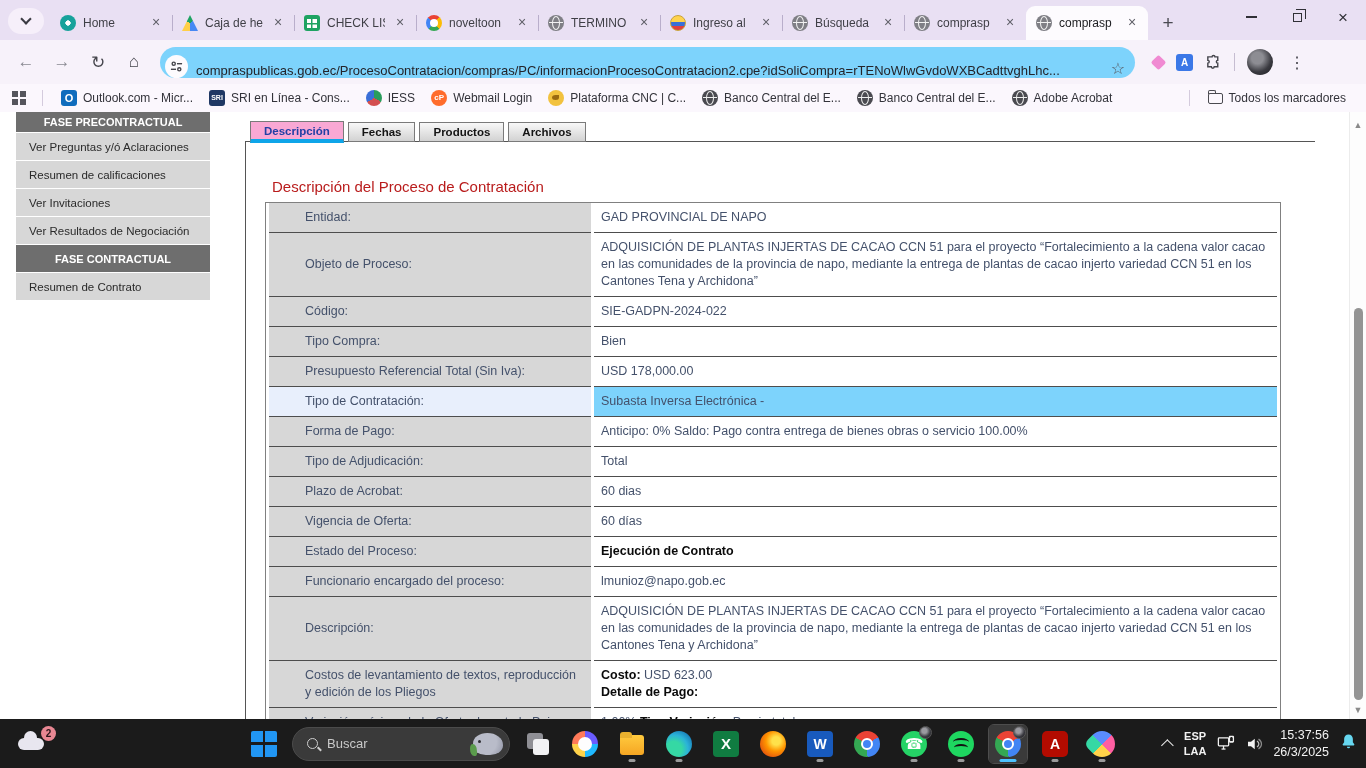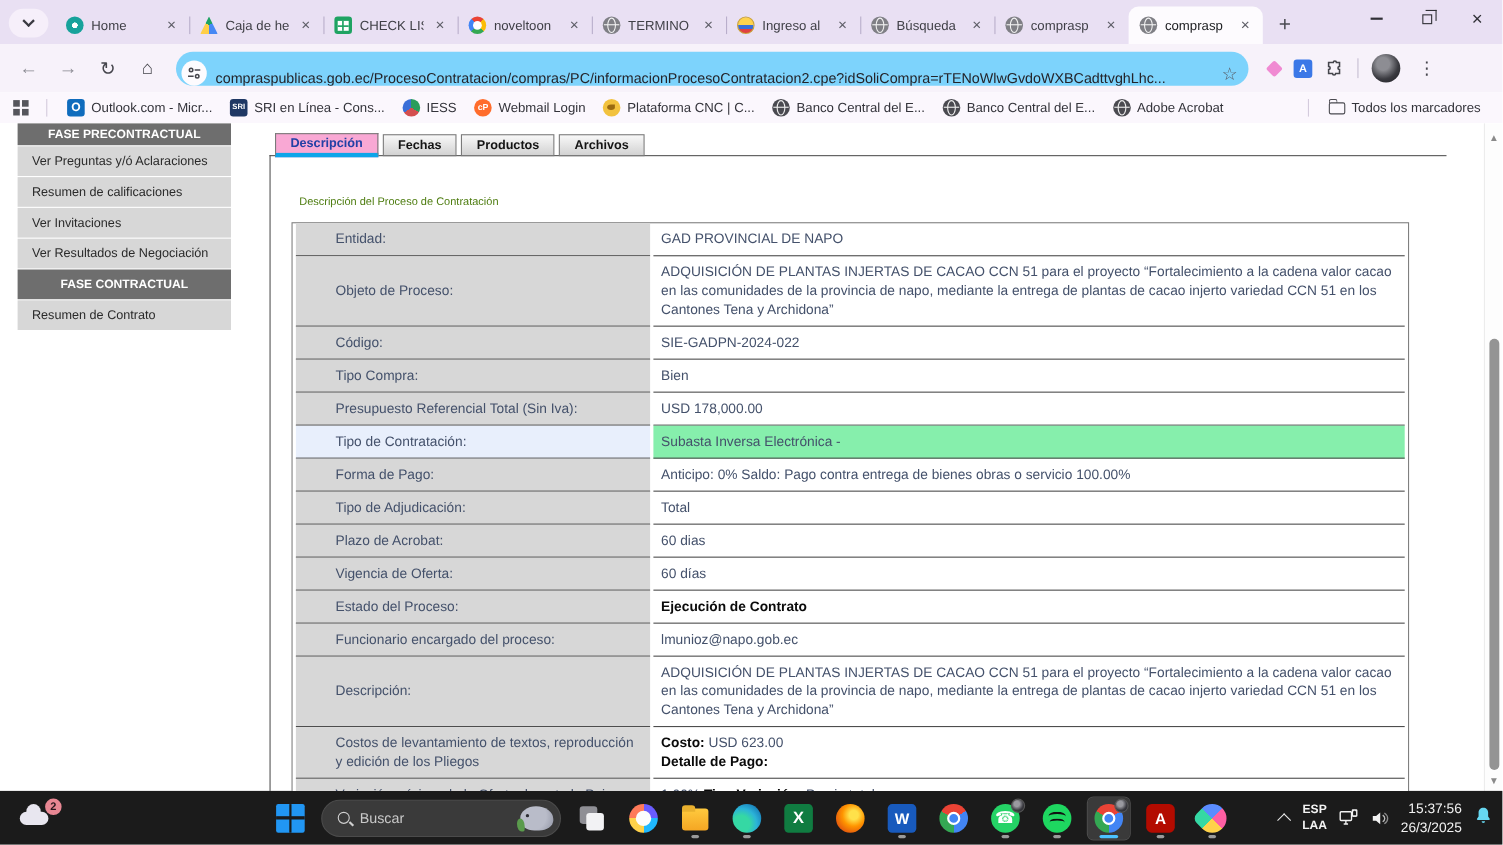--- a/index.html
+++ b/index.html
@@ -85,29 +85,29 @@
   .side-h { background:#6e6e6e; color:#fff; font-weight:bold; font-size:11px; text-align:center; height:27px;
             display:flex; align-items:center; justify-content:center; margin-bottom:1px;}
   .side-h.clipped { height:20px; align-items:flex-end; padding-bottom:4px; overflow:hidden;text-align:center; }
   .side-item { background:#d7d7d7; color:#2a2a2a; height:27px; display:flex; align-items:center; padding-left:13px; margin-bottom:1px; cursor:pointer;}
 
   .content-box { position:absolute; left:245px; top:29px; right:51px; bottom:0; border-left:1px solid #555; border-top:1px solid #555; background:#fff;}
   .ctabs { position:absolute; left:250px; top:9px; height:21px; display:flex; gap:4px; z-index:2; }
   .ctab { height:20px; margin-top:1px; padding:0 13px; background:linear-gradient(#f8f8f8,#d2d2d2); border:1px solid #7a7a7a;
           font-size:11.5px; font-weight:bold; color:#141414; display:flex; align-items:center; cursor:pointer;}
   .ctab.active { background:#f9a8d4; color:#2340a5; border-bottom:4px solid #0ea5e9; height:22px; margin-top:0; margin-bottom:-1px; }
-  .page-title { position:absolute; left:272px; top:66px; font-size:10px; color:#4d7c0f; z-index:2;}
+  .page-title { position:absolute; left:272px; top:66px; font-size:15px; color:#b91c1c; z-index:2;}
 
   .ptable { position:absolute; left:265px; top:90px; width:1016px; border:1px solid #808080; border-collapse:separate; border-spacing:3px 0; background:#fff; z-index:2;}
   .ptable td { border-bottom:1px solid #4d4d4d; vertical-align:middle; font-size:12.5px; color:#44516b; line-height:17px; }
   .ptable tr:last-child td { border-bottom:none; }
   td.cl { background:#d7d7d7; width:322px; padding:6px 8px 6px 36px; }
   td.cv { padding:6px 10px 6px 7px; }
   tr.hl td.cl { background:#e8effc; }
-  tr.hl td.cv { background:#86efac; }
+  tr.hl td.cv { background:#7dd3fc; }
   .run-b { font-weight:bold; color:#0a0a0a; }
   .vline { min-height:17px; }
 
   
   .pg-scroll { position:absolute; right:0; top:0; bottom:0; width:17px; background:#fdfdfd; border-left:1px solid #ececec;}
   .sc-up, .sc-down { position:absolute; left:0; right:0; text-align:center; font-size:9px; color:#8a8a8a; cursor:pointer;}
   .sc-up { top:8px; } .sc-down { bottom:4px; }
   .sc-thumb { position:absolute; left:4px; width:9px; top:196px; height:392px; background:#949494; border-radius:5px; cursor:pointer;}
 
   

